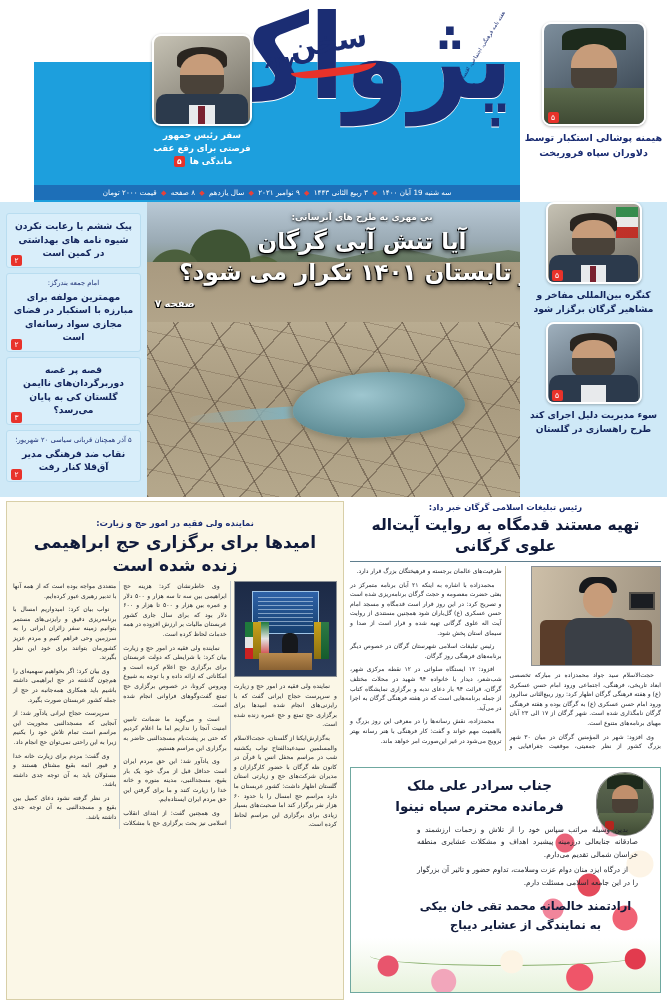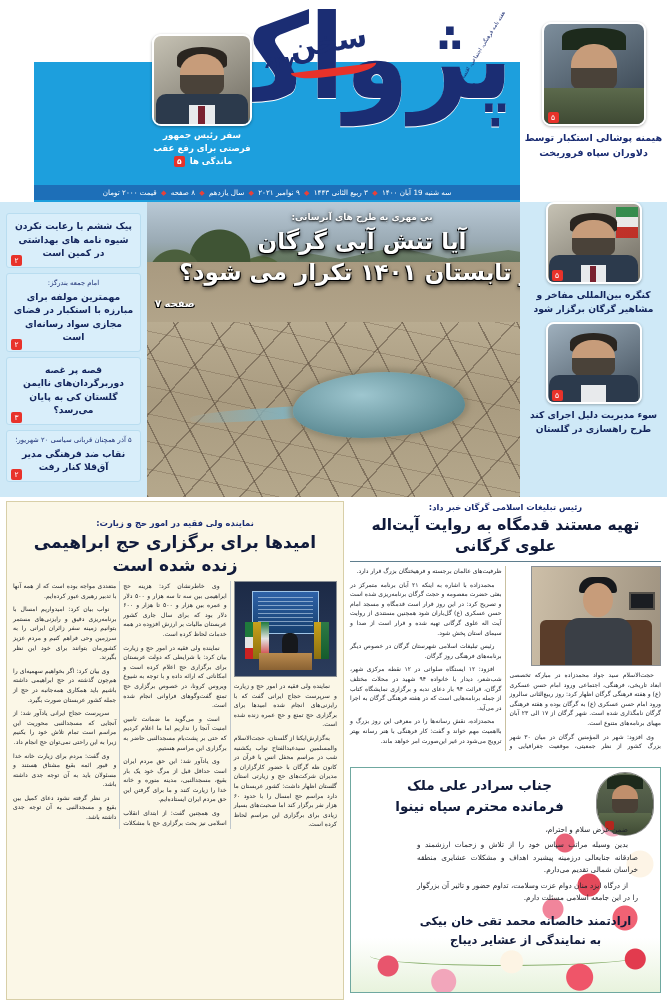--- a/index.html
+++ b/index.html
@@ -547,21 +547,20 @@
                   <div class="beard"></div>
                 <div class="uniform"></div>
                   <div class="patch"></div>
               </div>
             </div>
 
             <div class="ad-title">جناب سرادر علی ملک</div>
             <div class="ad-title">فرمانده محترم سپاه نینوا</div>
 
             <div class="ad-body">
-              <p>ضمن عرض سلام و احترام،</p>
               <p>بدین وسیله مراتب سپاس خود را از تلاش و زحمات ارزشمند و صادقانه جنابعالی درزمینه پیشبرد اهداف و مشکلات عشایری منطقه خراسان شمالی تقدیم می‌دارم.</p>
               <p>از درگاه ایزد منان دوام عزت وسلامت، تداوم حضور و تاثیر آن بزرگوار را در این جامعه اسلامی مسئلت دارم.</p>
             </div>
 
             <div class="ad-sign">ارادتمند خالصانه محمد تقی خان بیکی</div>
             <div class="ad-sign" style="margin-top:0;">به نمایندگی از عشایر دیباج</div>
           </div>
         </div>
 
       </div>

